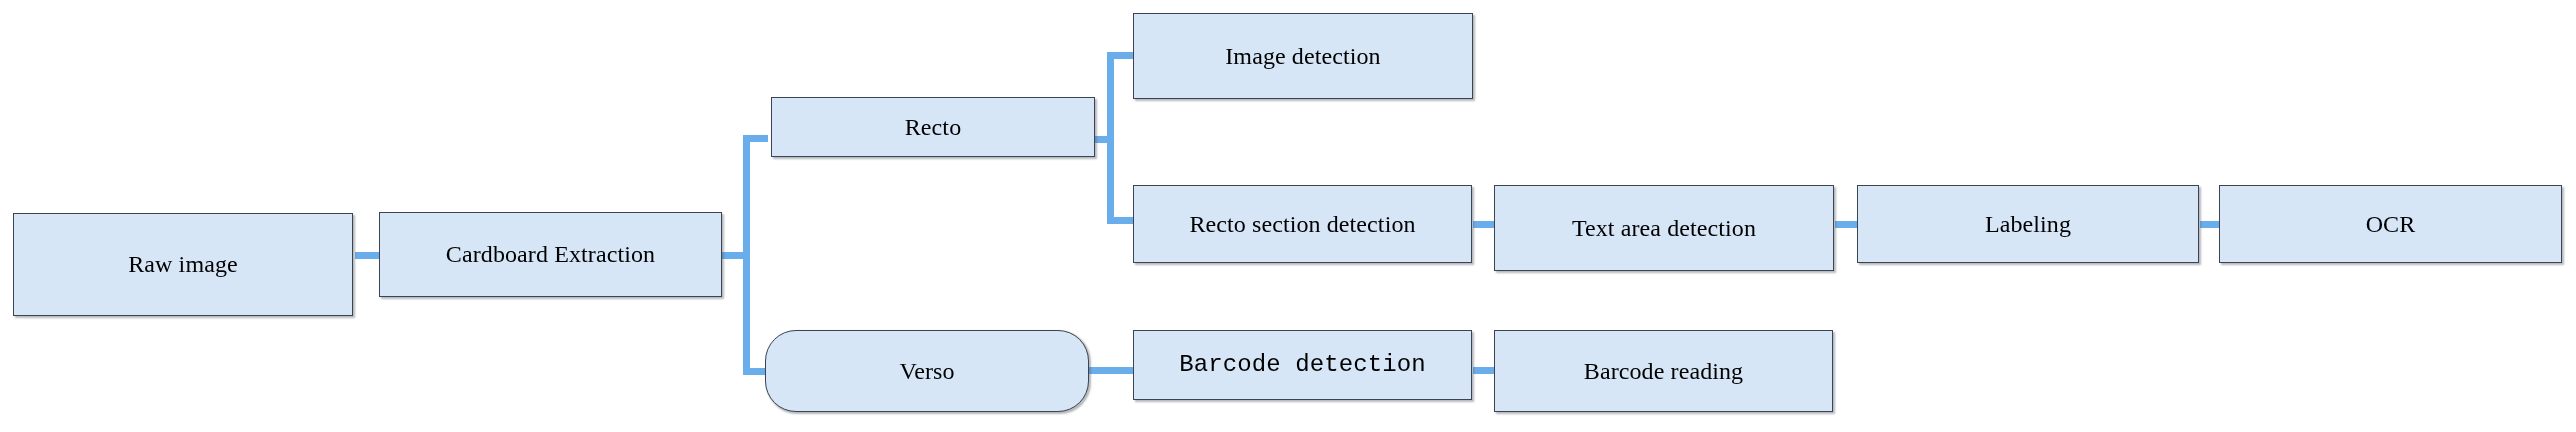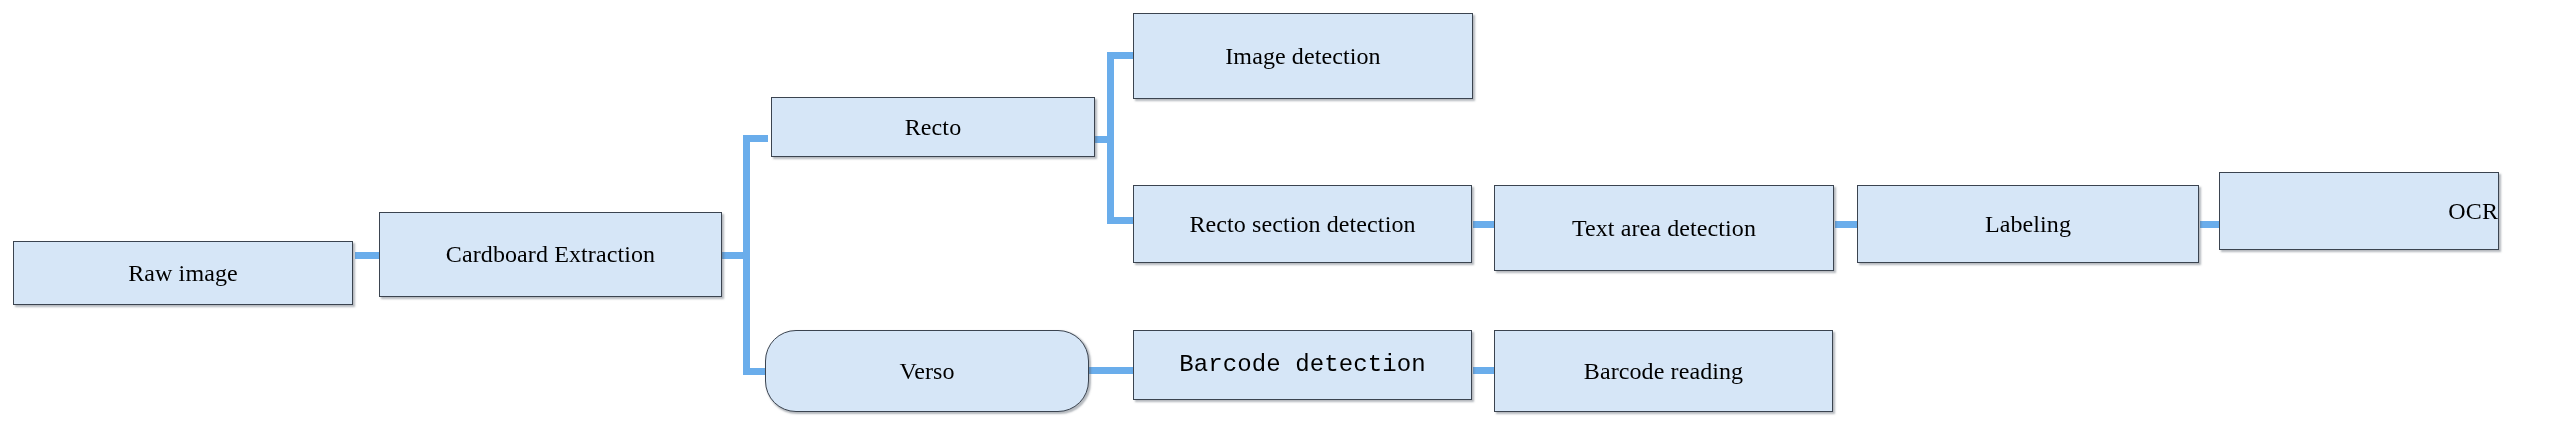--- a/index.html
+++ b/index.html
@@ -71,21 +71,21 @@
   <div class="conn conn-h" style="left:1473px; top:221px; width:21.6px;"></div>
 
   <div class="conn conn-h" style="left:1835px; top:221px; width:23px;"></div>
 
   <div class="conn conn-h" style="left:2200px; top:221px; width:20.4px;"></div>
 
   <div class="conn conn-h" style="left:1088px; top:367px; width:47px;"></div>
 
   <div class="conn conn-h" style="left:1473px; top:367px; width:21.6px;"></div>
 
-  <div class="node" style="left:13px; top:213px; width:340px; height:64px;margin-top:28px;">
+  <div class="node" style="left:13px; top:213px; width:340px; height:103px;">
     <span class="node-label">Raw image</span>
   </div>
 
   <div class="node" style="left:379px; top:212px; width:343px; height:85px;">
     <span class="node-label">Cardboard Extraction</span>
   </div>
 
   <div class="node" style="left:771px; top:97px; width:324px; height:60px;">
     <span class="node-label">Recto</span>
   </div>
@@ -103,21 +103,21 @@
   </div>
 
   <div class="node" style="left:1494px; top:185px; width:340px; height:86px;">
     <span class="node-label">Text area detection</span>
   </div>
 
   <div class="node" style="left:1857px; top:185px; width:342px; height:78px;">
     <span class="node-label">Labeling</span>
   </div>
 
-  <div class="node" style="left:2219px; top:172px; width:280px; height:78px;justify-content:flex-end;">
+  <div class="node" style="left:2219px; top:185px; width:343px; height:78px;">
     <span class="node-label">OCR</span>
   </div>
 
   <div class="node" style="left:1133px; top:330px; width:339px; height:70px;font-family:Liberation Mono, monospace;">
     <span class="node-label">Barcode detection</span>
   </div>
 
   <div class="node" style="left:1494px; top:330px; width:339px; height:82px;">
     <span class="node-label">Barcode reading</span>
   </div>

